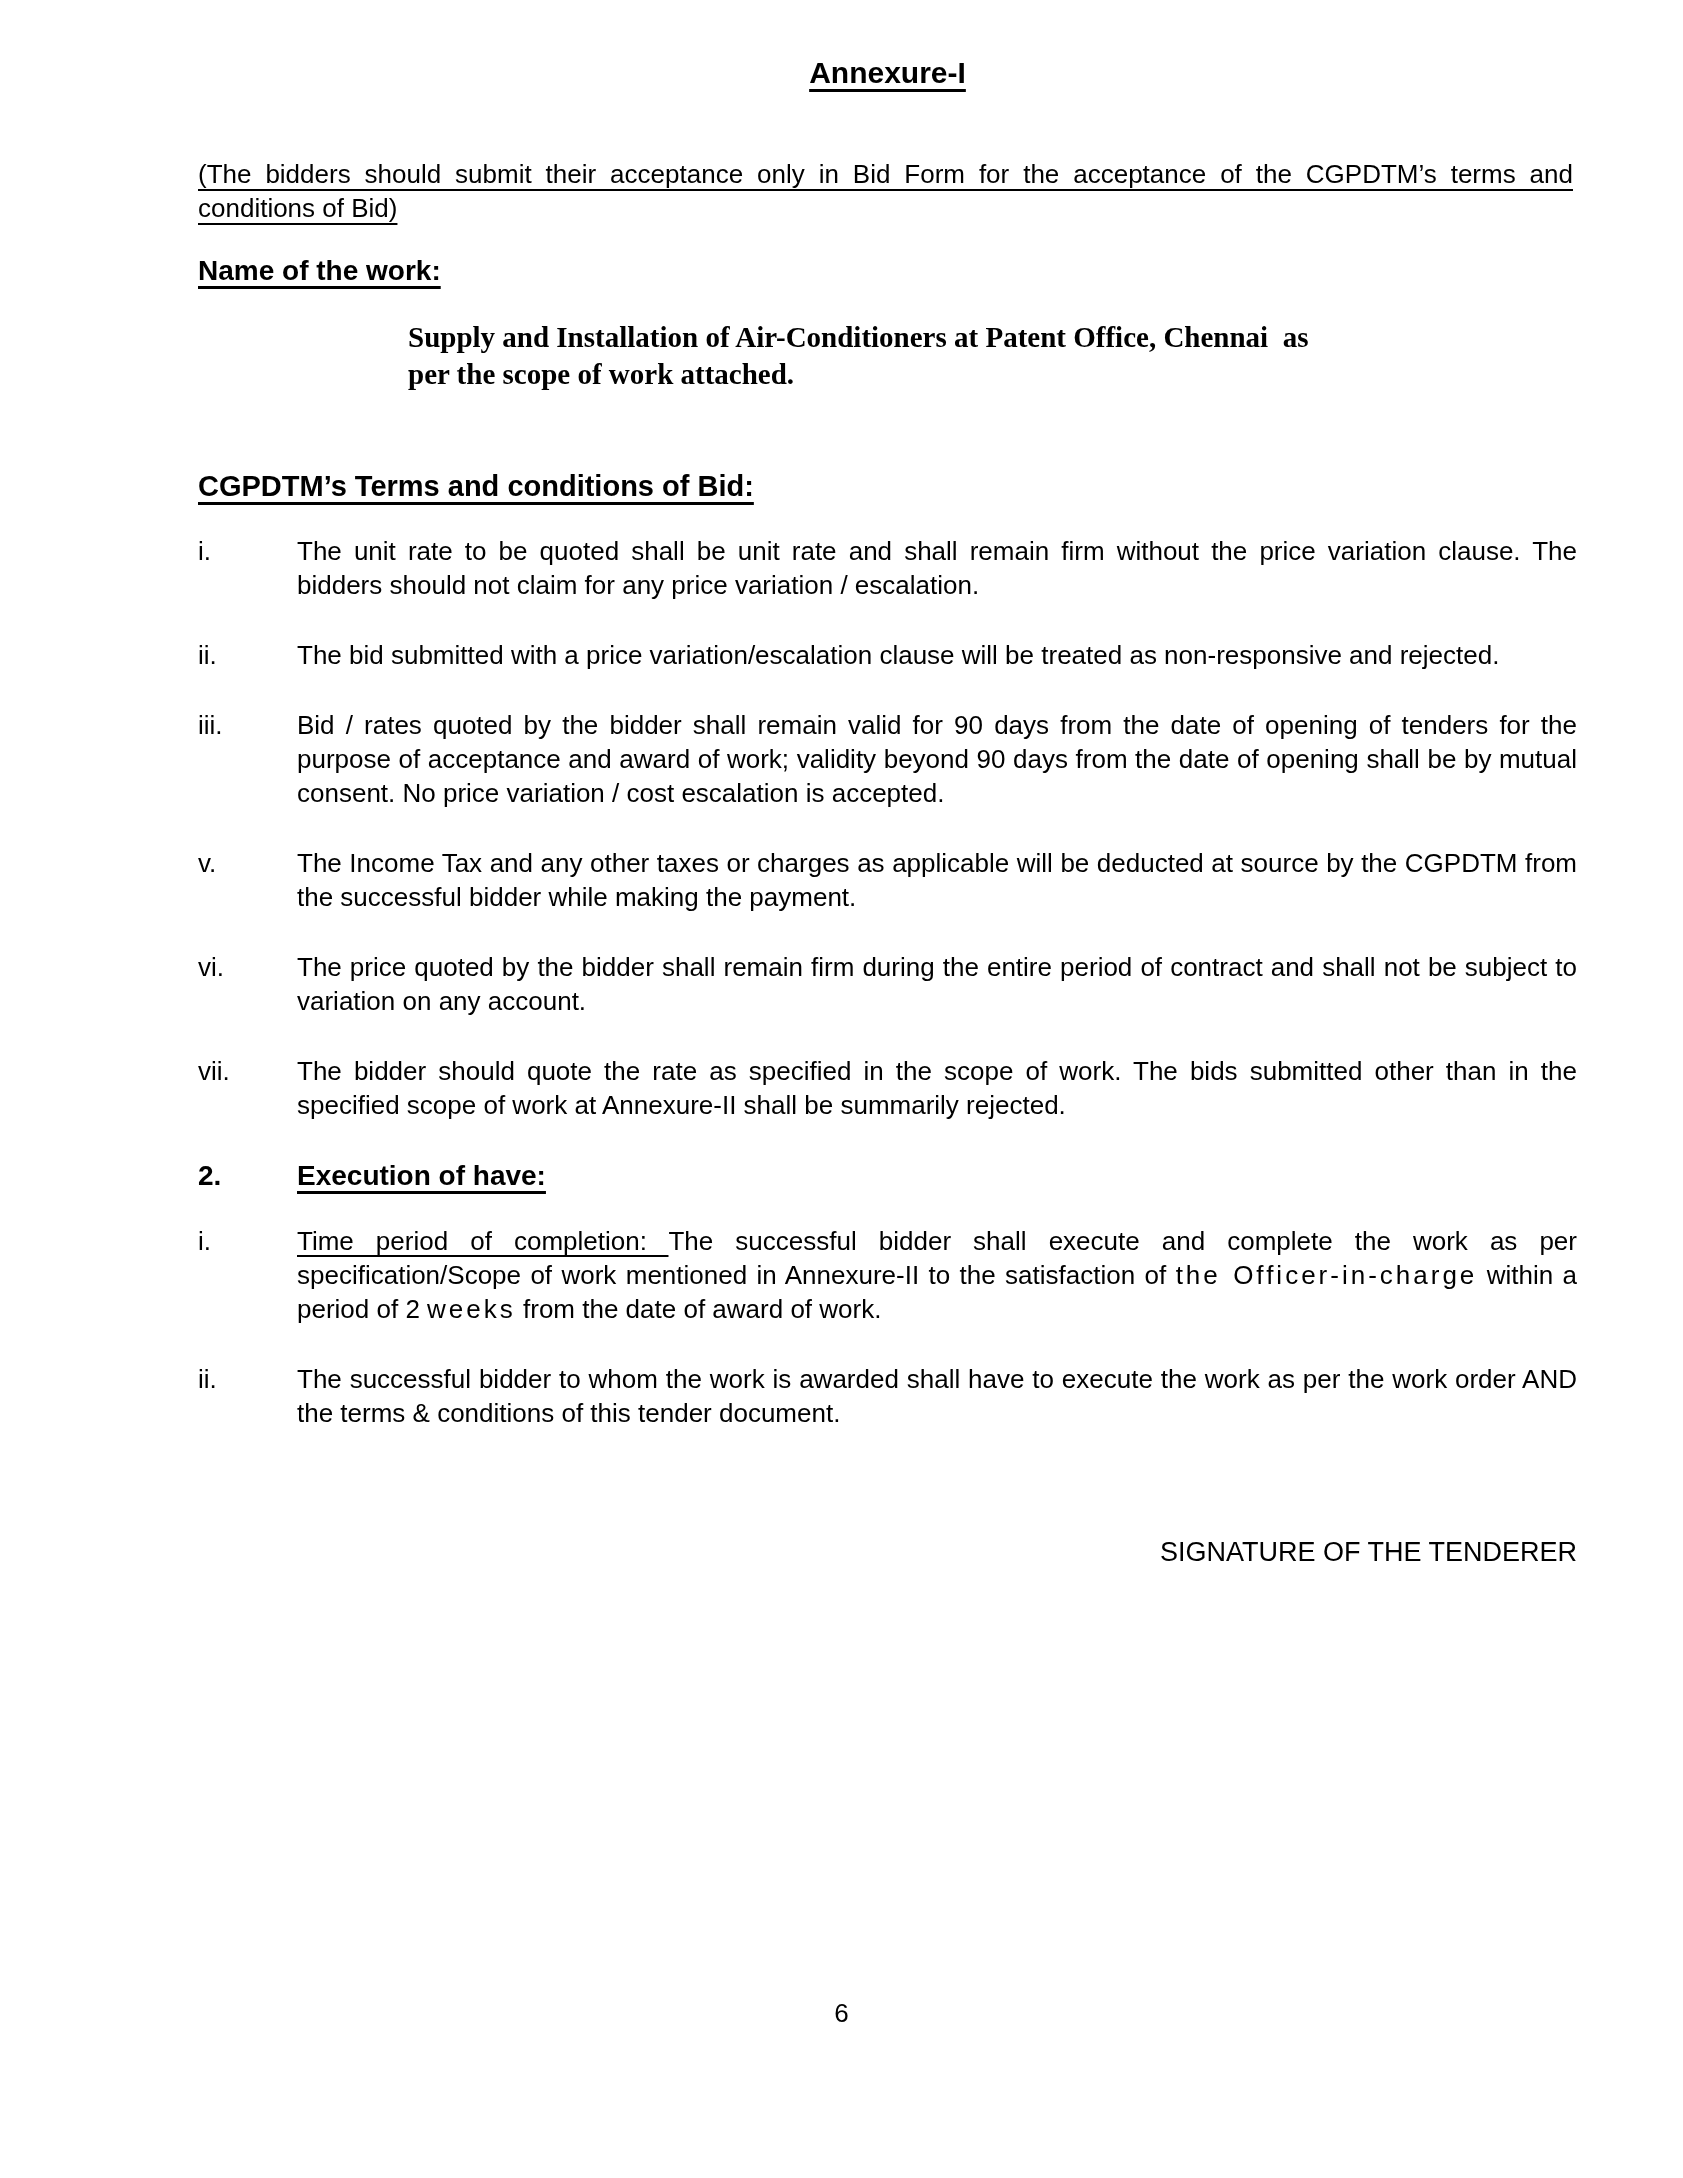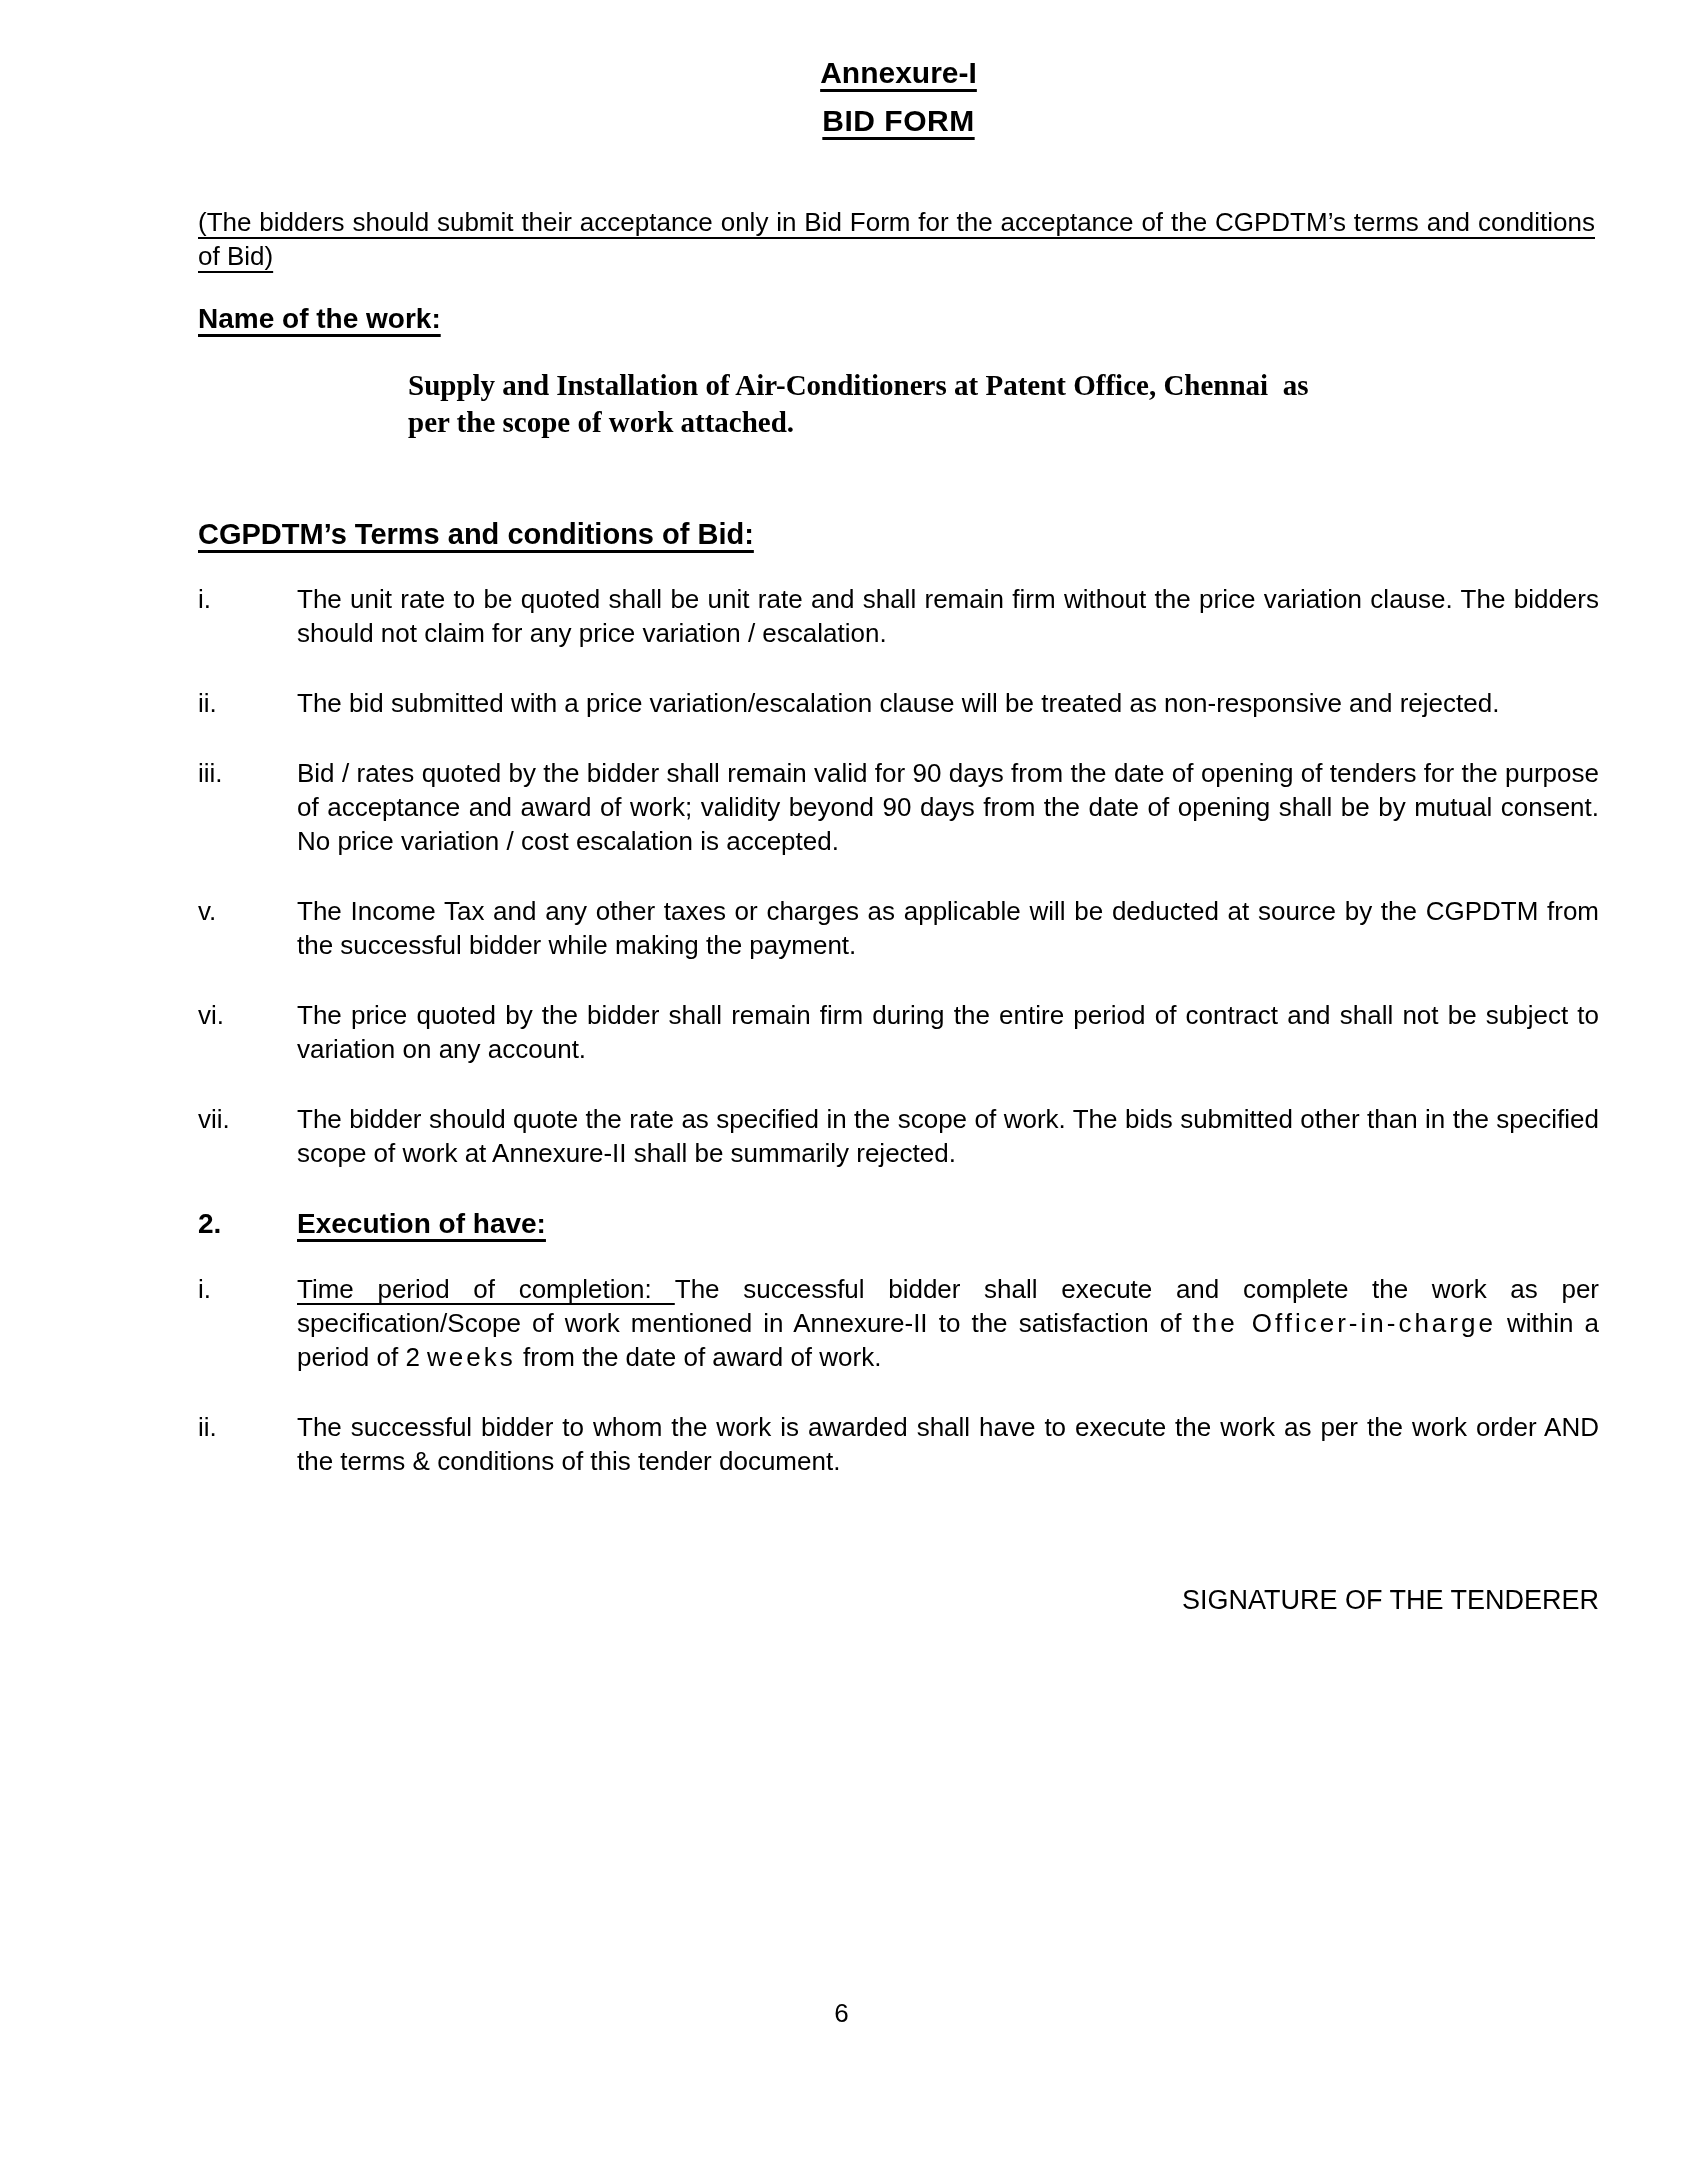--- a/index.html
+++ b/index.html
@@ -6,21 +6,21 @@
   .page {
     position:relative;
     width:1683px; height:2178px;
     margin:0 auto;
     background:#ffffff;
     color:#000000;
     font-family:"Liberation Sans", sans-serif;
     font-size:26px;
     line-height:34px;
     box-sizing:border-box;
-    padding:36px 84px 0 198px;
+    padding:36px 106px 0 198px;
   }
   .b { font-weight:normal; }
   .u { text-decoration:underline; text-decoration-thickness:2px; text-underline-offset:5px; }
   .ls { letter-spacing:3px; }
 
   .annexure {
     margin:18px 0 0 0;
     text-align:center;
     font-size:30px; line-height:38px; font-weight:bold;
     text-decoration:underline; text-decoration-thickness:3px; text-underline-offset:6px;
@@ -81,21 +81,20 @@
     font-size:26px; line-height:34px;
   }
 </style>
 </head>
 <body>
 
 <div class="page">
 
   <div class="annexure">Annexure-I</div>
 
-  <div class="bidform">BID FORM</div>
 
   <p class="intro">(The bidders should submit their acceptance only in Bid Form for the acceptance of the CGPDTM’s terms and conditions of Bid)</p>
 
   <div class="name-heading">Name of the work:</div>
 
   <div class="work-name"><div>Supply and Installation of Air-Conditioners at Patent Office, Chennai  as</div><div>per the scope of work attached.</div></div>
 
   <div class="terms-heading">CGPDTM’s Terms and conditions of Bid:</div>
 
 

